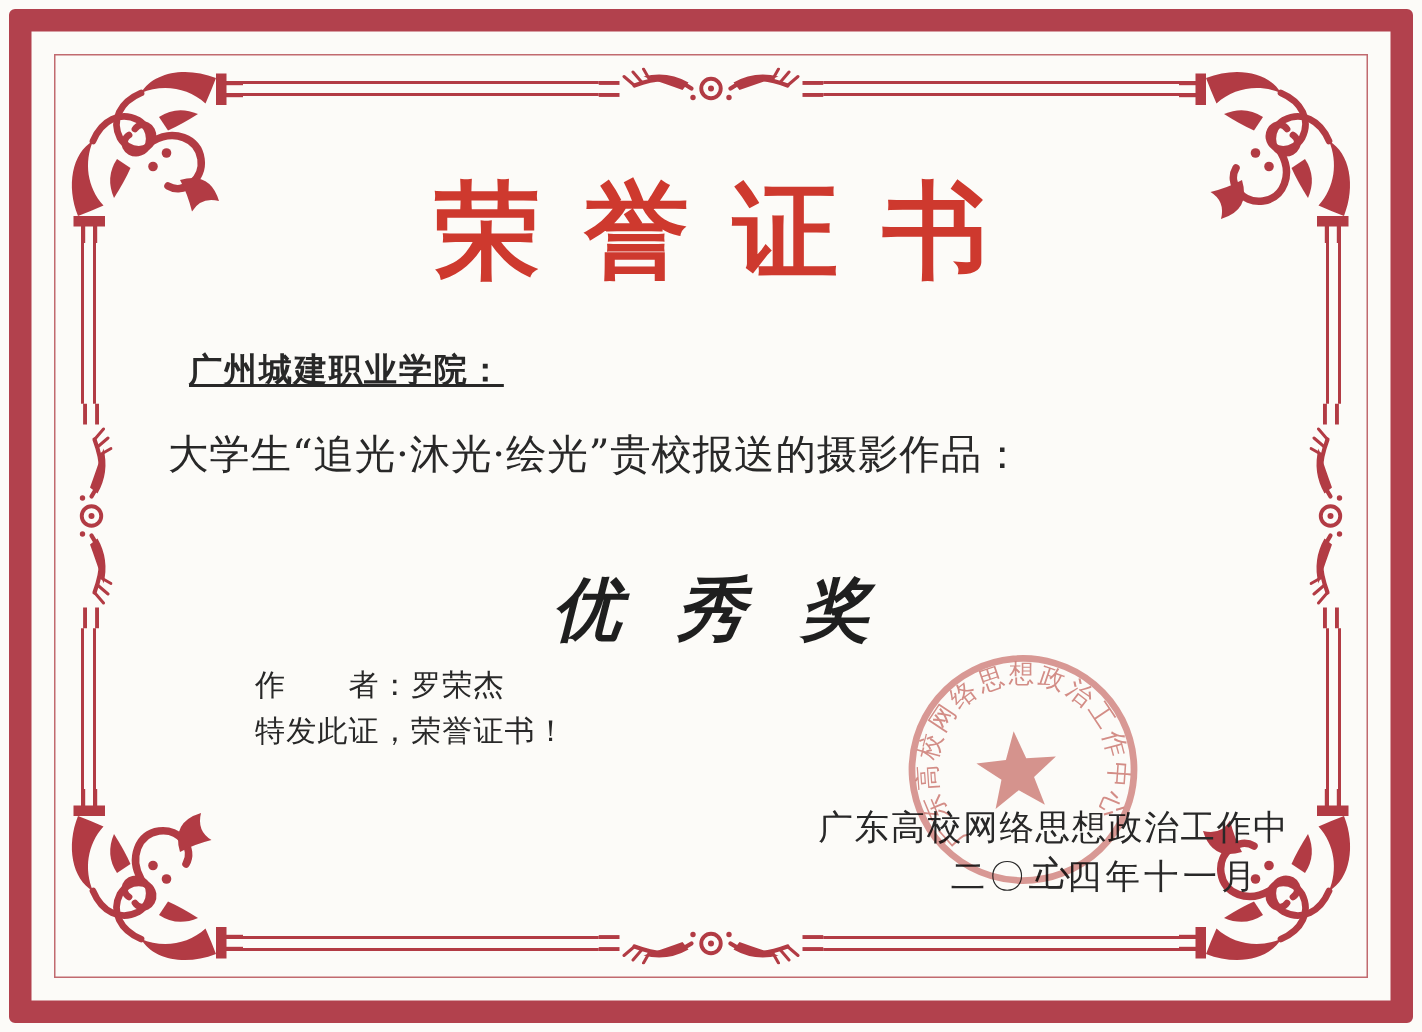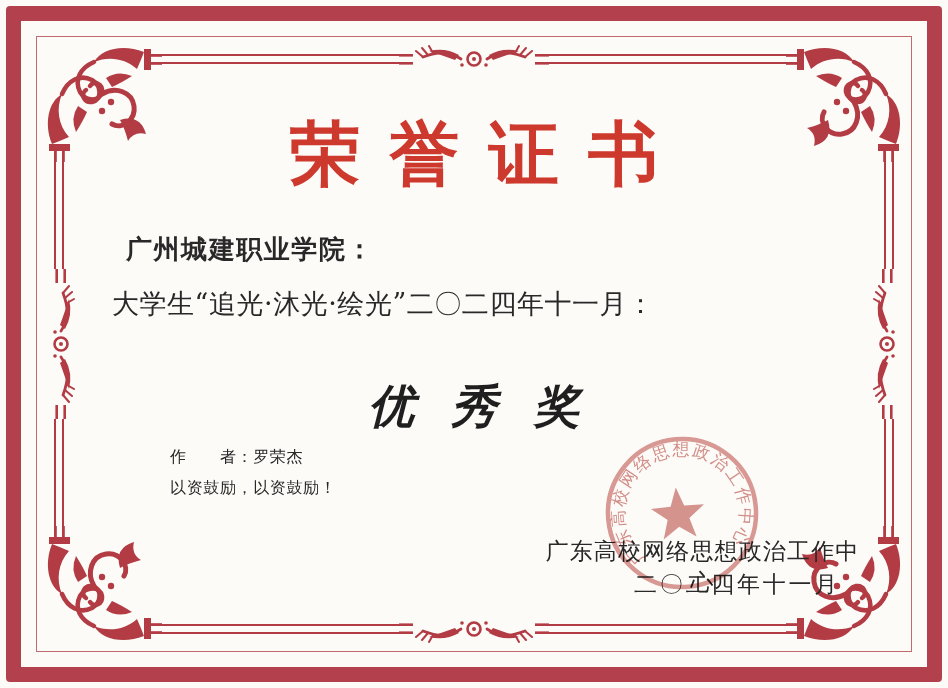--- a/index.html
+++ b/index.html
@@ -33,35 +33,35 @@
   .paper-fill{fill:var(--c-paper,#fcfbf8);}
   
   .title{
     position:absolute;top:108px;left:0;width:100%;margin:0;
     text-align:center;font-size:70px;font-weight:bold;
     letter-spacing:.42em;text-indent:.42em;
     color:var(--c-title,#ce392e);
   }
   .addressee{
     position:absolute;top:232px;left:126px;
-    font-size:26px;font-weight:bold;letter-spacing:.06em;color:var(--c-ink,#282828);
+    font-size:22px;font-weight:bold;letter-spacing:.06em;color:var(--c-ink,#282828);text-decoration:underline;
   }
   .body-text{
     position:absolute;top:281px;left:112px;right:104px;
     font-size:27px;line-height:45px;letter-spacing:.02em;color:var(--c-ink,#282828);
   }
   .body-line.indent{text-indent:1.8em;}
   .award{
     position:absolute;top:376px;left:0;width:100%;
     text-align:center;font-size:46px;font-weight:bold;font-style:italic;
     letter-spacing:.8em;text-indent:.8em;color:#1f1f1f;
   }
   .info{
     position:absolute;top:441px;left:170px;
-    font-size:16px;line-height:31px;color:var(--c-ink,#282828);letter-spacing:.04em;
+    font-size:20px;line-height:31px;color:var(--c-ink,#282828);letter-spacing:.04em;
   }
   .issuer{
     position:absolute;top:536px;left:545px;width:315px;
     text-align:center;font-size:23px;color:var(--c-ink,#282828);letter-spacing:.05em;
   }
   .date{
     position:absolute;top:569px;left:545px;width:295px;
     text-align:right;font-size:23px;color:var(--c-ink,#282828);letter-spacing:.12em;
   }
   .seal{
@@ -150,28 +150,28 @@
       </svg>
     <svg class="edge right">
         <use href="#edge-ornament"></use>
       </svg>
 
     <h1 class="title">荣誉证书</h1>
 
     <div class="addressee">广州城建职业学院：</div>
 
     <div class="body-text">
-      <div class="body-line">大学生“追光·沐光·绘光”二〇二四年十一月：</div>
+      <div class="body-line">大学生“追光·沐光·绘光”贵校报送的摄影作品：</div>
     </div>
 
     <div class="award">优秀奖</div>
 
     <div class="info">
       <div class="info-line"><span>作　　者：</span><span>罗荣杰</span></div>
-      <div class="info-line">以资鼓励，以资鼓励！</div>
+      <div class="info-line">特发此证，荣誉证书！</div>
     </div>
 
     <div class="issuer">广东高校网络思想政治工作中心</div>
     <div class="date">二〇二四年十一月</div>
 
     <svg class="seal" viewBox="0 0 200 200">
       <circle cx="100" cy="100" r="74" fill="none" stroke="var(--c-seal,#c96c66)" stroke-width="4.5" opacity="0.8"></circle>
       <path fill="var(--c-seal,#c96c66)" opacity="0.85" d="M96,74 L102.8,92.7 L122.6,93.3 L106.9,105.6 L112.5,124.7 L96,113.5 L79.5,124.7 L85.1,105.6 L69.4,93.3 L89.2,92.7 Z"></path>
       <path id="seal-arc" fill="none" d="M61.2,143.1 A58,58 0 1 1 138.8,143.1"></path>
       <text font-size="17" letter-spacing="2" fill="var(--c-seal,#c96c66)" opacity="0.9" style="font-family:'DejaVu Serif','Liberation Serif',serif;">

